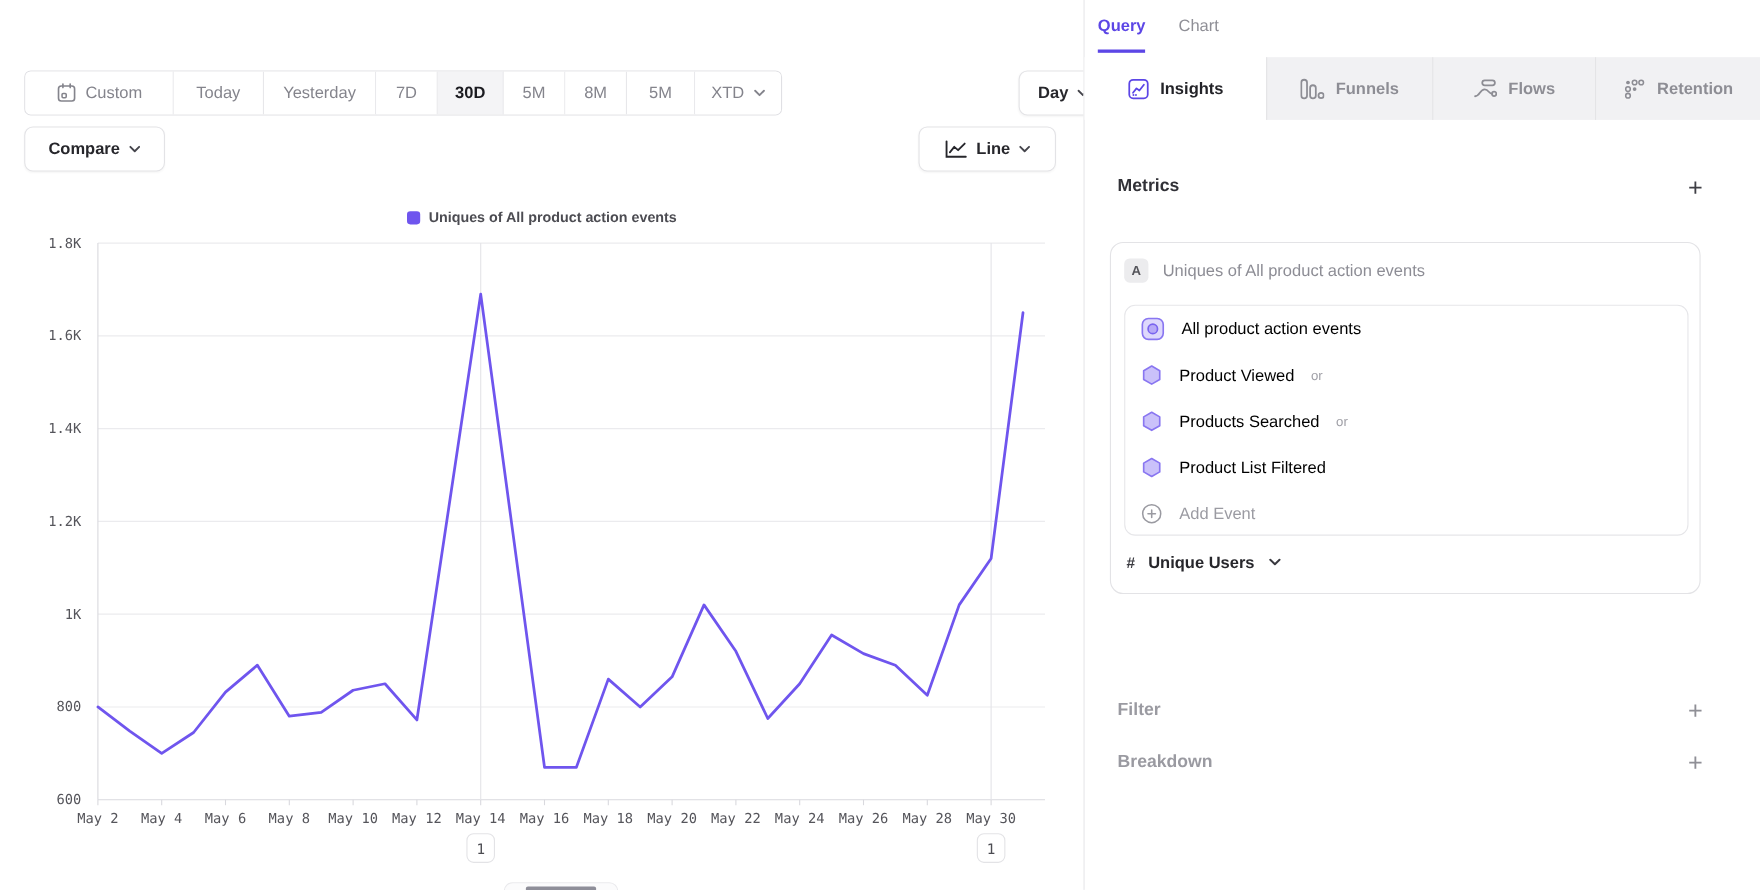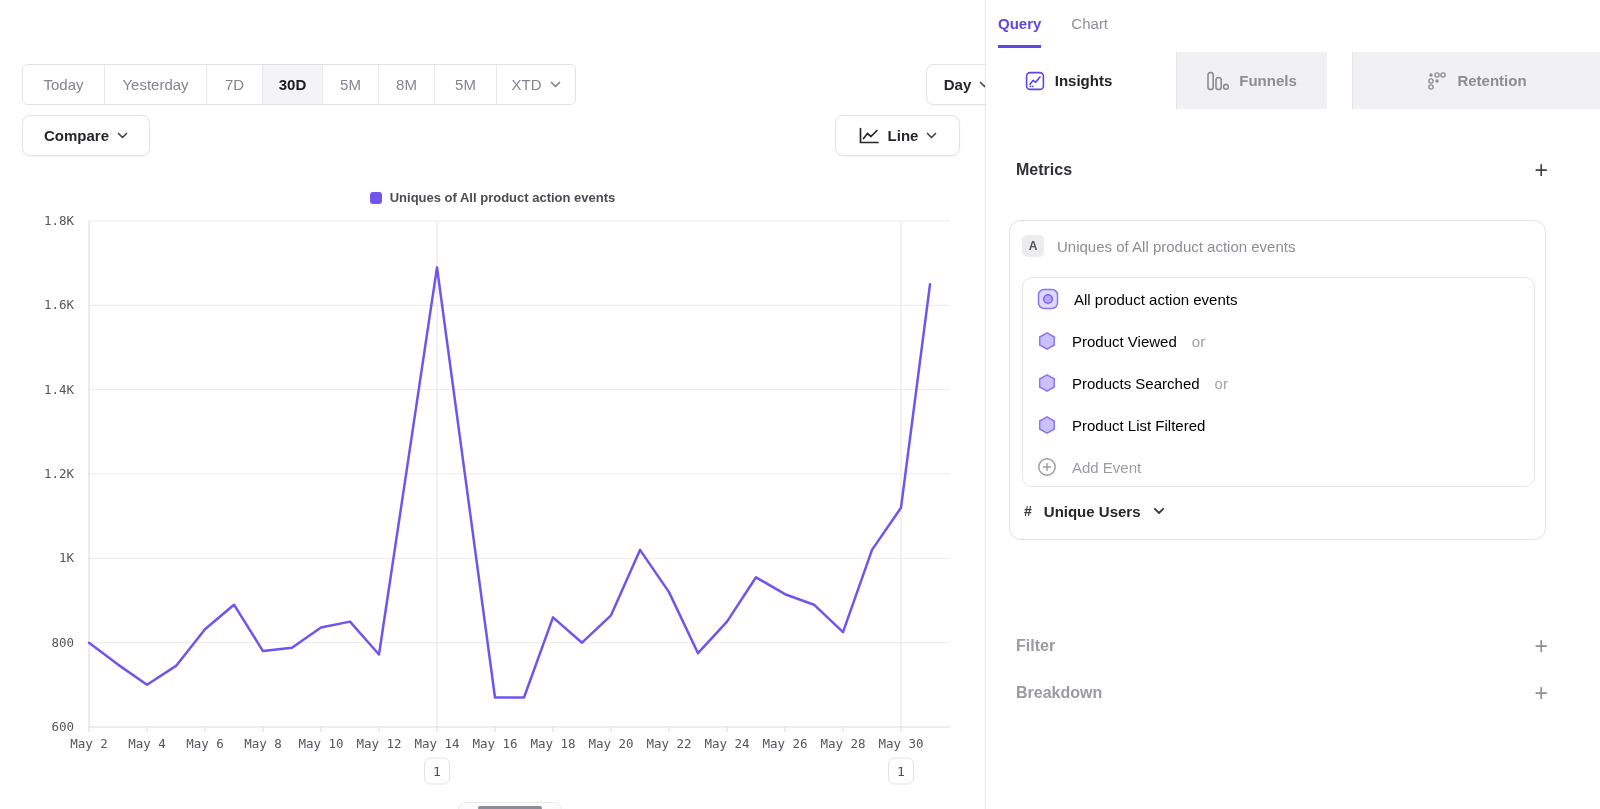--- a/index.html
+++ b/index.html
@@ -40,21 +40,21 @@
                    background:#8e8e99; border-radius:2px; }
 
   
   .query-panel { position:absolute; left:985px; top:0; width:615px; height:809px;
                  background:#fff; border-left:1px solid #e7e7ea; }
 
   .panel-tabs { position:absolute; left:12px; top:15px; display:flex; gap:30px; }
   .ptab { font-size:15px; font-weight:500; color:#8f8f96; padding-bottom:13px; cursor:pointer; }
   .ptab.active { color:#5c46e6; font-weight:700; border-bottom:3px solid #5c46e6; }
 
-  .report-tabs { position:absolute; left:0; top:52px; width:615px; height:57px; display:flex;gap:25px; }
+  .report-tabs { position:absolute; left:0; top:52px; width:615px; height:57px; display:flex; }
   .rtab { display:flex; align-items:center; justify-content:center; gap:10px;
           background:#f1f1f3; border-left:1px solid #e4e4e6; cursor:pointer;
           font-size:15px; font-weight:600; color:#8d8d94; }
   .rtab:first-child { border-left:none; }
   .rtab.active { background:#fff; color:#232328; font-weight:700; }
   .rtab-insights { width:165px; } .rtab-funnels { width:151px; }
   .rtab-flows { width:148px; } .rtab-retention { flex:1; }
 
   .section-head { position:absolute; left:30px; width:532px; height:28px;
                   display:flex; align-items:center; justify-content:space-between; }
@@ -70,21 +70,21 @@
   .metric-card-head { position:absolute; left:12px; top:14px; display:flex; align-items:center; gap:13px; }
   .metric-badge { width:22px; height:22px; border-radius:5px; background:#ececee;
                   display:flex; align-items:center; justify-content:center;
                   font-size:12px; font-weight:700; color:#55555b; }
   .metric-title { font-size:15px; color:#8d8d95; }
 
   .events-card { position:absolute; left:12px; top:56px; width:513px; height:210px;
                  border:1px solid #e6e6e9; border-radius:10px; background:#fff; overflow:hidden; }
   .event-row { height:42px; display:flex; align-items:center; gap:15px; padding:0 14px; cursor:pointer; }
   .event-name { font-size:15px; font-weight:500; color:#000000; }
-  .event-or { font-size:15px; color:#a0a0a7; }
+  .event-or { font-size:12px; color:#a0a0a7; }
   .event-add .event-name { color:#9b9ba2; font-weight:500; }
 
   .agg-row { position:absolute; left:14px; top:276px; height:28px; display:flex;
              align-items:center; gap:12px; cursor:pointer; }
   .agg-hash { font-size:14px; font-weight:600; color:#3b3b41; }
   .agg-label { font-size:15px; font-weight:600; color:#26262b; }
   .agg-row .chev { color:#3a3a40; }
 
   .icon { display:inline-flex; align-items:center; justify-content:center; }
 </style>
@@ -144,20 +144,31 @@
         <line x1="437" y1="221" x2="437" y2="727" stroke="#e4e4e8"></line>
         <rect x="424.5" y="758" width="25" height="26" rx="6" fill="#fff" stroke="#e3e3e6"></rect>
         <text x="437" y="776" text-anchor="middle" fill="#4c4c52" font-size="13" font-family="&quot;DejaVu Sans Mono&quot;, monospace">1</text>
         <line x1="901" y1="221" x2="901" y2="727" stroke="#e4e4e8"></line>
         <rect x="888.5" y="758" width="25" height="26" rx="6" fill="#fff" stroke="#e3e3e6"></rect>
         <text x="901" y="776" text-anchor="middle" fill="#4c4c52" font-size="13" font-family="&quot;DejaVu Sans Mono&quot;, monospace">1</text>
         <polyline points="89,642.7 118,664.6 147,684.8 176,665.9 205,629.2 234,604.7 263,651.1 292,647.7 321,627.5 350,621.6 379,654.5 408,461.4 437,267.4 466,482.4 495,697.5 524,697.5 553,617.4 582,642.7 611,615.3 640,549.9 669,592.1 698,653.2 727,621.6 756,577.3 785,594.2 814,604.7 843,632.1 872,549.9 901,507.7 930,284.3" fill="none" stroke="#6f55ee" stroke-width="2.5" stroke-linejoin="round" stroke-linecap="round"></polyline>
       </svg>
 
     <div class="segmented">
+      <button class="seg-item" style="width:135px">
+        <span class="icon">
+          <svg width="19" height="19" viewBox="0 0 19 19">
+              <rect x="2.2" y="3.2" width="14.6" height="13.6" rx="2.5" fill="none" stroke="#84848c" stroke-width="1.5"></rect>
+              <line x1="6.2" y1="1.4" x2="6.2" y2="4.6" stroke="#84848c" stroke-width="1.5" stroke-linecap="round"></line>
+              <line x1="12.8" y1="1.4" x2="12.8" y2="4.6" stroke="#84848c" stroke-width="1.5" stroke-linecap="round"></line>
+              <rect x="5.4" y="10" width="3.8" height="3.8" rx="1" fill="none" stroke="#84848c" stroke-width="1.4"></rect>
+            </svg>
+        </span>
+        <span>Custom</span>
+      </button>
       <button class="seg-item" style="width:82px">
           <span>Today</span>
         </button>
       <button class="seg-item" style="width:102px">
           <span>Yesterday</span>
         </button>
       <button class="seg-item" style="width:56px">
           <span>7D</span>
         </button>
       <button class="seg-item selected" style="width:60px">
@@ -247,20 +258,30 @@
       <div class="rtab rtab-funnels">
         <span class="icon">
           <svg width="22" height="20" viewBox="0 0 22 20">
               <rect x="1" y="1.5" width="5.2" height="17" rx="2.6" fill="none" stroke="#8d8d94" stroke-width="1.6"></rect>
               <rect x="9" y="6.5" width="5.2" height="12" rx="2.6" fill="none" stroke="#8d8d94" stroke-width="1.6"></rect>
               <circle cx="19" cy="15.8" r="2.4" fill="none" stroke="#8d8d94" stroke-width="1.6"></circle>
             </svg>
         </span>
         <span>Funnels</span>
       </div>
+      <div class="rtab rtab-flows">
+        <span class="icon">
+          <svg width="22" height="20" viewBox="0 0 22 20">
+              <rect x="8.5" y="2" width="11.5" height="4.6" rx="2.3" fill="none" stroke="#8d8d94" stroke-width="1.6"></rect>
+              <path d="M2 16.5 c4.5 0 4.2 -6.2 8.7 -6.2 c4 0 3.4 4 7 4" fill="none" stroke="#8d8d94" stroke-width="1.6" stroke-linecap="round"></path>
+              <circle cx="19.3" cy="14.3" r="2" fill="none" stroke="#8d8d94" stroke-width="1.6"></circle>
+            </svg>
+        </span>
+        <span>Flows</span>
+      </div>
       <div class="rtab rtab-retention">
         <span class="icon">
           <svg width="20" height="20" viewBox="0 0 20 20">
               <circle cx="4" cy="4" r="1.7" fill="#8d8d94"></circle>
               <circle cx="10" cy="4" r="2.1" fill="none" stroke="#8d8d94" stroke-width="1.4"></circle>
               <circle cx="16" cy="4" r="2.1" fill="none" stroke="#8d8d94" stroke-width="1.4"></circle>
               <circle cx="4" cy="10" r="2.1" fill="none" stroke="#8d8d94" stroke-width="1.4"></circle>
               <circle cx="10" cy="10" r="1.7" fill="#8d8d94"></circle>
               <circle cx="4" cy="16" r="2.1" fill="none" stroke="#8d8d94" stroke-width="1.4"></circle>
             </svg>

